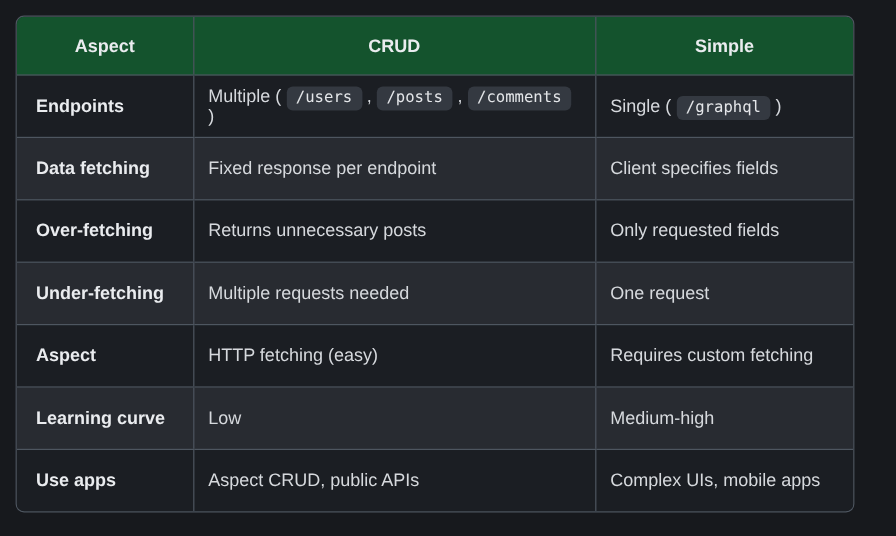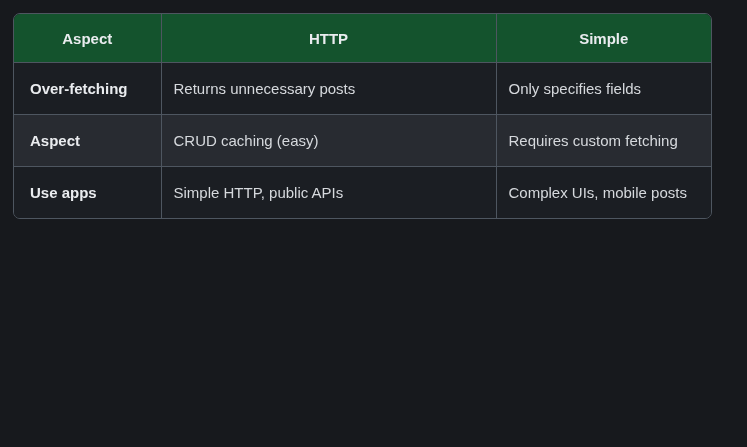--- a/index.html
+++ b/index.html
@@ -76,35 +76,63 @@
 <div class="table-wrap">
   <table>
     <colgroup>
       <col class="c-aspect">
       <col class="c-rest">
       <col class="c-graphql">
     </colgroup>
     <thead>
       <tr>
         <th>Aspect</th>
-        <th>HTTP</th>
+        <th>CRUD</th>
         <th>Simple</th>
       </tr>
     </thead>
     <tbody>
       <tr>
+        <td class="aspect">Endpoints</td>
+        <td><span>Multiple (</span>
+          <code class="chip">/users</code>
+          <span>,</span>
+          <code class="chip">/posts</code>
+          <span>,</span>
+          <code class="chip">/comments</code>
+          <span>)</span></td>
+        <td><span>Single (</span>
+          <code class="chip">/graphql</code>
+          <span>)</span></td>
+      </tr>
+      <tr>
+        <td class="aspect">Data fetching</td>
+        <td>Fixed response per endpoint</td>
+        <td>Client specifies fields</td>
+      </tr>
+      <tr>
         <td class="aspect">Over-fetching</td>
         <td>Returns unnecessary posts</td>
-        <td>Only specifies fields</td>
+        <td>Only requested fields</td>
+      </tr>
+      <tr>
+        <td class="aspect">Under-fetching</td>
+        <td>Multiple requests needed</td>
+        <td>One request</td>
       </tr>
       <tr>
         <td class="aspect">Aspect</td>
-        <td>CRUD caching (easy)</td>
+        <td>HTTP fetching (easy)</td>
         <td>Requires custom fetching</td>
       </tr>
       <tr>
+        <td class="aspect">Learning curve</td>
+        <td>Low</td>
+        <td>Medium-high</td>
+      </tr>
+      <tr>
         <td class="aspect">Use apps</td>
-        <td>Simple HTTP, public APIs</td>
-        <td>Complex UIs, mobile posts</td>
+        <td>Aspect CRUD, public APIs</td>
+        <td>Complex UIs, mobile apps</td>
       </tr>
     </tbody>
   </table>
 </div>
 
 </body></html>

